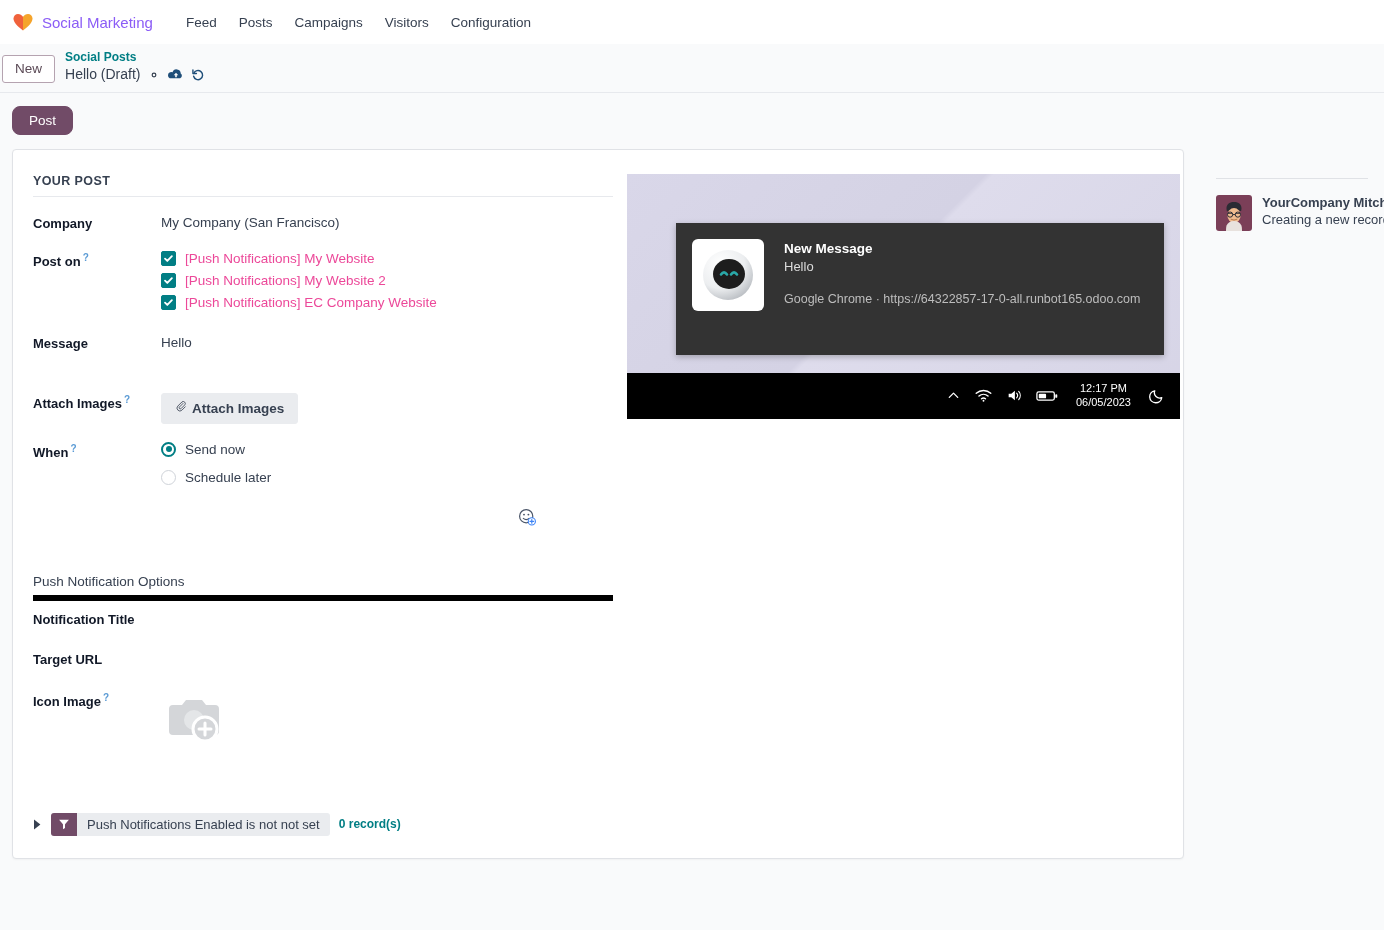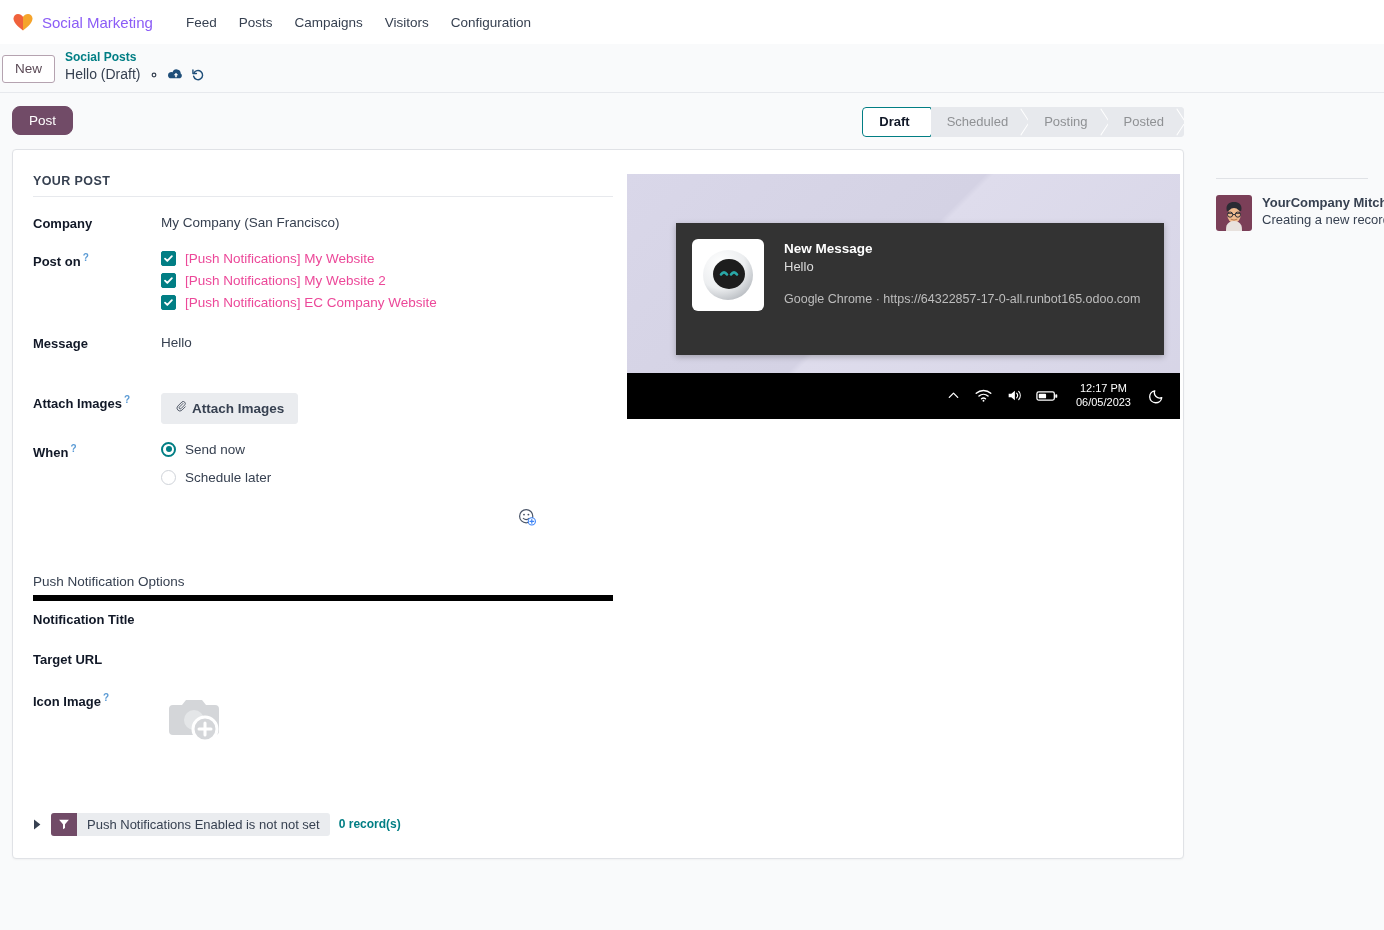--- a/index.html
+++ b/index.html
@@ -299,34 +299,20 @@
             <path d="M2.2 2.3v4h4" stroke-linecap="round" stroke-linejoin="round"></path>
           </svg>
         </span>
       </div>
     </div>
   </div>
 
   <div class="action-row">
     <button class="btn-post">Post</button>
 
-    <div class="statusbar">
-      <div class="status-step active">
-        <span>Draft</span>
-      </div>
-      <div class="status-step">
-        <span>Scheduled</span>
-      </div>
-      <div class="status-step">
-        <span>Posting</span>
-      </div>
-      <div class="status-step">
-        <span>Posted</span>
-      </div>
-    </div>
 
     <div class="chatter-actions">
       <button class="btn-send">Send message</button>
       <button class="btn-log">Log note</button>
     </div>
   </div>
 
   <div class="sheet-wrap">
     <div class="sheet">
 

